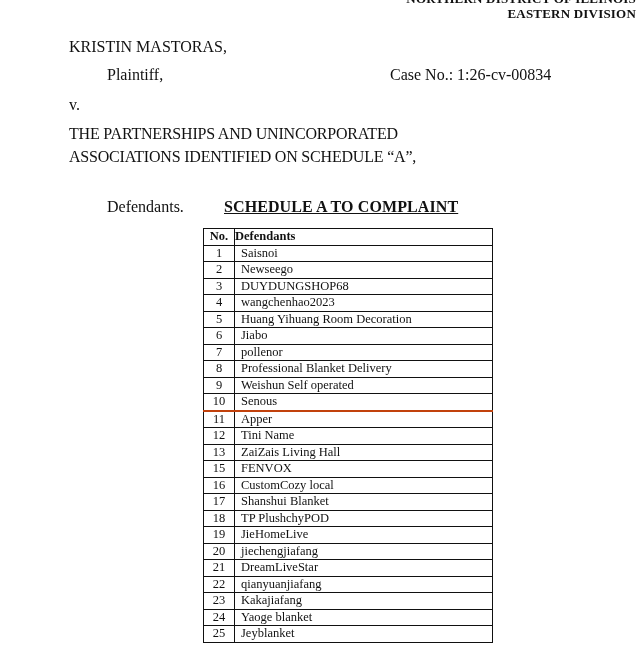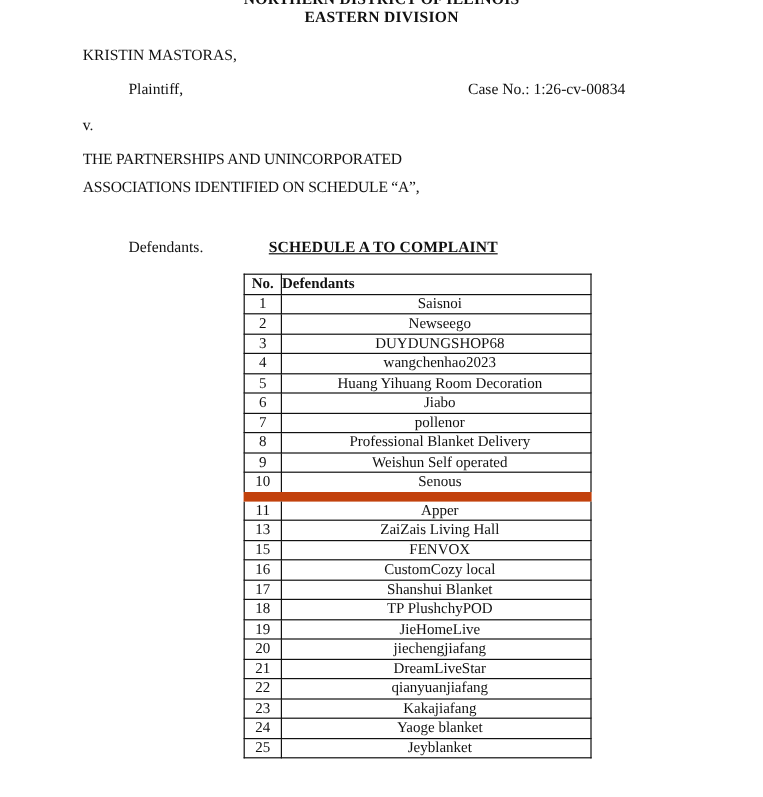--- a/index.html
+++ b/index.html
@@ -2,48 +2,48 @@
 <html><head>
 <meta charset="utf-8">
 <style>
   html, body { margin: 0; padding: 0; background: #ffffff; }
   body {
     width: 636px; height: 664px; position: relative; overflow: hidden;
     font-family: "Liberation Serif", serif; color: #111111;
   }
   .abs { position: absolute; white-space: nowrap; }
   .court-line {
-    left: 0; width: 636px; text-align: center;
+    left: 0; width: 636px; text-align: right;
     font-weight: bold; font-size: 13px; letter-spacing: 0.2px;
   }
   .court-line-1 { top: -9px; }
   .court-line-2 { top: 6px; }
-  .txt { font-size: 13px; }
+  .txt { font-size: 16px; }
   .plaintiff-name { left: 69px; top: 38px; }
   .plaintiff-role { left: 107px; top: 66px; }
   .case-no { left: 390px; top: 66px; }
   .versus { left: 69px; top: 96px; }
   .defendants-line1 { left: 69px; top: 125px; letter-spacing: -0.2px; }
   .defendants-line2 { left: 69px; top: 132px; letter-spacing: -0.2px; margin-top: 16px; }
   .defendants-role { left: 107px; top: 170px; margin-top: 28px; }
   .schedule-title {
-    left: 224px; top: 198px; font-weight: bold; font-size: 13px;
+    left: 224px; top: 198px; font-weight: bold; font-size: 16px;
     text-decoration: underline; letter-spacing: 0.1px;
   }
   table.schedule {
     position: absolute; left: 173px; top: 228px; width: 290px;
     border-collapse: collapse; font-size: 12.5px; margin-left: 30px;
   }
   table.schedule th, table.schedule td {
     border: 1px solid #111111; height: 15.5px; padding: 0; line-height: 15px;
   }
   table.schedule th { font-weight: bold; text-align: left; }
   table.schedule th.col-no, table.schedule td.col-no { width: 30px; text-align: center; }
-  table.schedule td.col-name { padding-left: 6px; text-align: center; }
-  table.schedule tr.thick-bottom td { border-bottom: 8px solid #c2410c; }
+  table.schedule td.col-name { padding-left: 6px; text-align: left; }
+  table.schedule tr.thick-bottom td { border-bottom: 2px solid #c2410c; }
 </style>
 </head>
 <body>
 
 <div class="abs court-line court-line-1">NORTHERN DISTRICT OF ILLINOIS</div>
 <div class="abs court-line court-line-2">EASTERN DIVISION</div>
 
 <div class="abs txt plaintiff-name">KRISTIN MASTORAS,</div>
 <div class="abs txt plaintiff-role">Plaintiff,</div>
 <div class="abs txt case-no">Case No.: 1:26-cv-00834</div>
@@ -100,20 +100,24 @@
       </tr>
       <tr class="thick-bottom">
         <td class="col-no">10</td>
         <td class="col-name">Senous</td>
       </tr>
       <tr>
         <td class="col-no">11</td>
         <td class="col-name">Apper</td>
       </tr>
       <tr>
+        <td class="col-no">12</td>
+        <td class="col-name">Tini Name</td>
+      </tr>
+      <tr>
         <td class="col-no">13</td>
         <td class="col-name">ZaiZais Living Hall</td>
       </tr>
       <tr>
         <td class="col-no">15</td>
         <td class="col-name">FENVOX</td>
       </tr>
       <tr>
         <td class="col-no">16</td>
         <td class="col-name">CustomCozy local</td>

